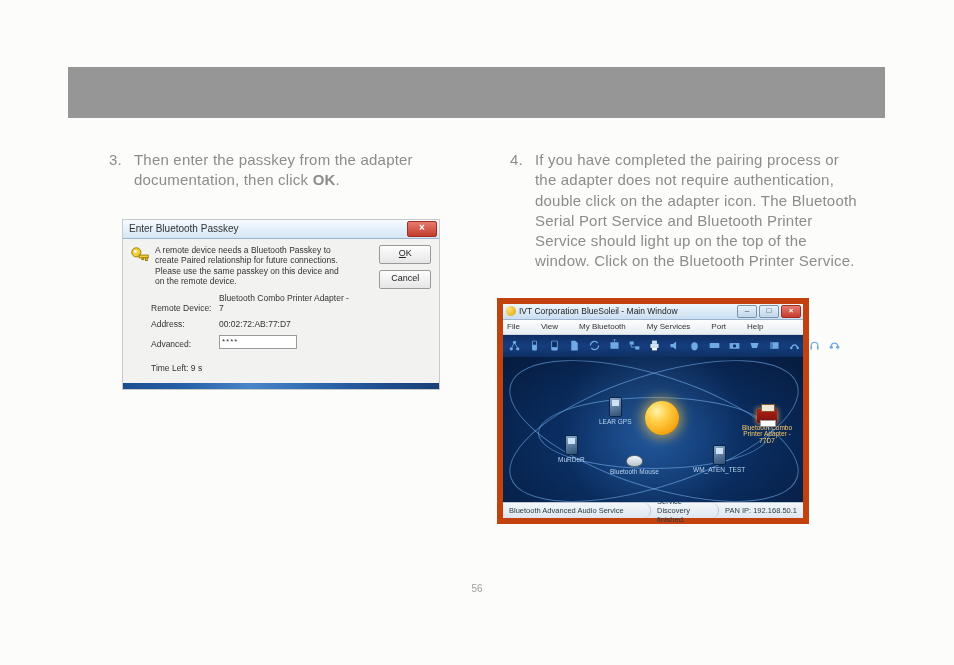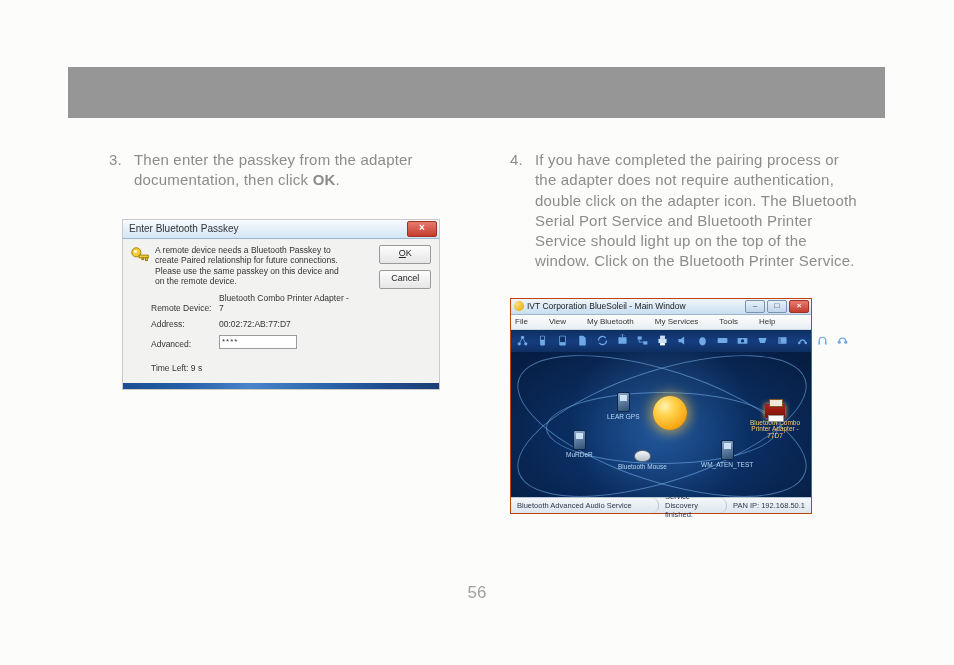--- a/index.html
+++ b/index.html
@@ -155,25 +155,24 @@
   }
   .dlg-edge {
     height: 6px;
     background: linear-gradient(90deg,#1a4e90 0%, #2660a9 20%, #4a85c9 40%, #2e6bb1 60%, #214f92 80%, #1a3f75 100%);
   }
 
   
   .fig-right {
     margin-top: 26px;
     width: 300px;
-    border: 1px solid #c2410c;
+    border: 6px solid #c2410c;
     font-family: Tahoma, "Segoe UI", Arial, sans-serif;
     font-size: 8px;
     color: #222;
-    margin-left: 13px;
   }
   .bs-title {
     position: relative;
     height: 15px;
     line-height: 15px;
     padding-left: 16px;
     font-size: 8.5px;
     background: linear-gradient(#eef6fd, #c9def1);
     border-bottom: 1px solid #9cb5cc;
   }
@@ -323,21 +322,21 @@
   }
   .bs-status .cell:first-child { width: 135px; }
   .bs-status .cell.mid { flex: 1; }
   .bs-status .cell:last-child { border-right: none; }
 
   .page-num {
     position: absolute;
     left: 0; right: 0;
     top: 583px;
     text-align: center;
-    font-size: 17px;
+    font-size: 10px;
     color: #a0a0a0;
   }
 </style>
 </head>
 <body>
 
 <div class="page">
   <div class="header-bar"></div>
 
   <div class="columns">
@@ -410,21 +409,21 @@
             <div class="bs-wb">–</div>
             <div class="bs-wb">□</div>
             <div class="bs-wb close">×</div>
           </div>
         </div>
         <div class="bs-menu">
           <span>File</span>
           <span>View</span>
           <span>My Bluetooth</span>
           <span>My Services</span>
-          <span>Tools</span>
+          <span>Port</span>
           <span>Help</span>
         </div>
         <div class="bs-toolbar">
           <span class="tb-ico">
               <svg viewBox="0 0 16 16">
                 <circle cx="4" cy="12" r="2" fill="#6fa9e6"></circle>
                 <circle cx="12" cy="12" r="2" fill="#6fa9e6"></circle>
                 <circle cx="8" cy="4" r="2" fill="#6fa9e6"></circle>
                 <path d="M4 12 8 4 12 12" stroke="#6fa9e6" fill="none"></path>
               </svg>

